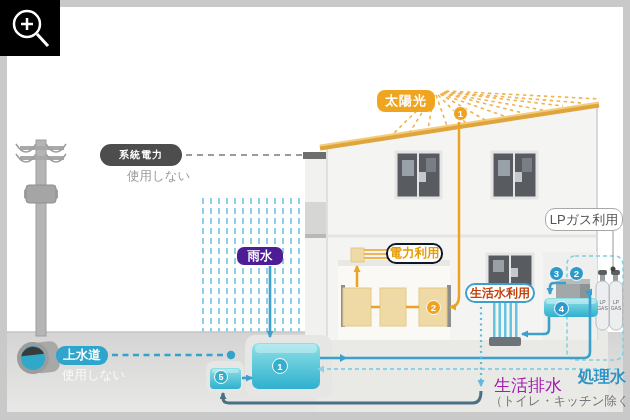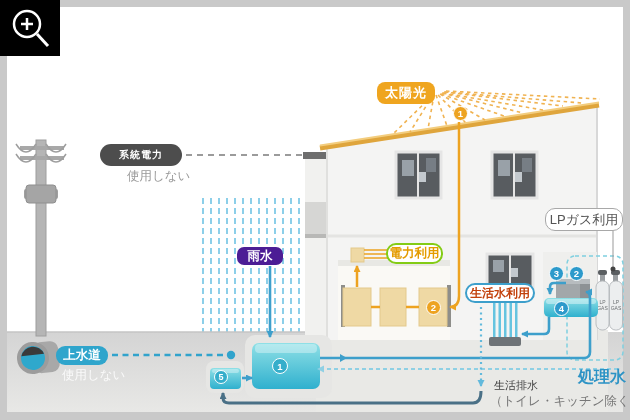--- a/index.html
+++ b/index.html
@@ -14,31 +14,31 @@
   
   #rain{position:absolute;left:202px;top:196px;width:100px;height:138px;z-index:1;
     background-image:
       repeating-linear-gradient(0deg, rgba(255,255,255,0) 0 6px, #ffffff 6px 10px),
       repeating-linear-gradient(90deg, #8ccfe9 0 2px, rgba(255,255,255,0) 2px 8px);}
   #diagram-svg{position:absolute;left:0;top:0;z-index:2;}
   
   .lbl{position:absolute;z-index:3;display:flex;align-items:center;justify-content:center;
        white-space:nowrap;box-sizing:border-box;}
   .badge{color:#fff;font-weight:bold;}
-  #solar-badge{left:377px;top:82px;width:58px;height:22px;background:#EFA51F;border-radius:8px;font-size:13px;letter-spacing:1px;}
+  #solar-badge{left:377px;top:90px;width:58px;height:22px;background:#EFA51F;border-radius:8px;font-size:13px;letter-spacing:1px;}
   #grid-badge{left:100px;top:144px;width:82px;height:22px;background:#4D4D4D;border-radius:11px;font-size:10px;letter-spacing:1px;}
   #grid-status{left:127px;top:169px;height:14px;color:#999;font-size:12.5px;}
   #rain-badge{left:237px;top:247px;width:46px;height:18px;background:#4c1d95;border-radius:7px;font-size:12.5px;}
   #water-badge{left:56px;top:346px;width:52px;height:19px;background:#2FA5CC;border-radius:9px;font-size:12.5px;}
   #water-status{left:62px;top:368px;height:14px;color:#fafafa;font-size:12.5px;}
   .outline-label{background:#fff;border-radius:10px;}
-  #power-use-label{left:386px;top:243px;width:57px;height:21px;border:2px solid #84cc16;color:#E49C00;font-size:12.5px;font-weight:bold;}
+  #power-use-label{left:386px;top:243px;width:57px;height:21px;border:2px solid #0f172a;color:#E49C00;font-size:12.5px;font-weight:bold;}
   #gas-use-label{left:545px;top:208px;width:78px;height:23px;border:1.5px solid #a8a8a8;color:#555;font-size:13px;text-align:center;}
   #domwater-use-label{left:465px;top:283px;width:70px;height:20px;border:2px solid #3D9FCB;color:#c2410c;font-size:12px;font-weight:bold;}
-  #wastewater-label{left:494px;top:378px;height:15px;color:#404040;font-size:11px;}
+  #wastewater-label{left:494px;top:378px;height:15px;color:#a21caf;font-size:17px;}
   #wastewater-note{left:490px;top:394px;height:15px;color:#777;font-size:12.5px;}
   #treated-label{left:578px;top:370px;height:15px;color:#2D93C5;font-size:16px;font-weight:bold;}
   
   .mk{position:absolute;z-index:4;width:15px;height:15px;border-radius:50%;border:1.5px solid #fff;
       display:flex;align-items:center;justify-content:center;color:#fff;font-size:9.5px;font-weight:bold;box-sizing:border-box;}
   .mk-o{background:#EDA321;}
   .mk-b{background:#2D9ACB;}
   .mk-t{background:#35AECB;}
   #mk-solar{left:453px;top:106px;}
   #mk-storage{left:426px;top:300px;}

